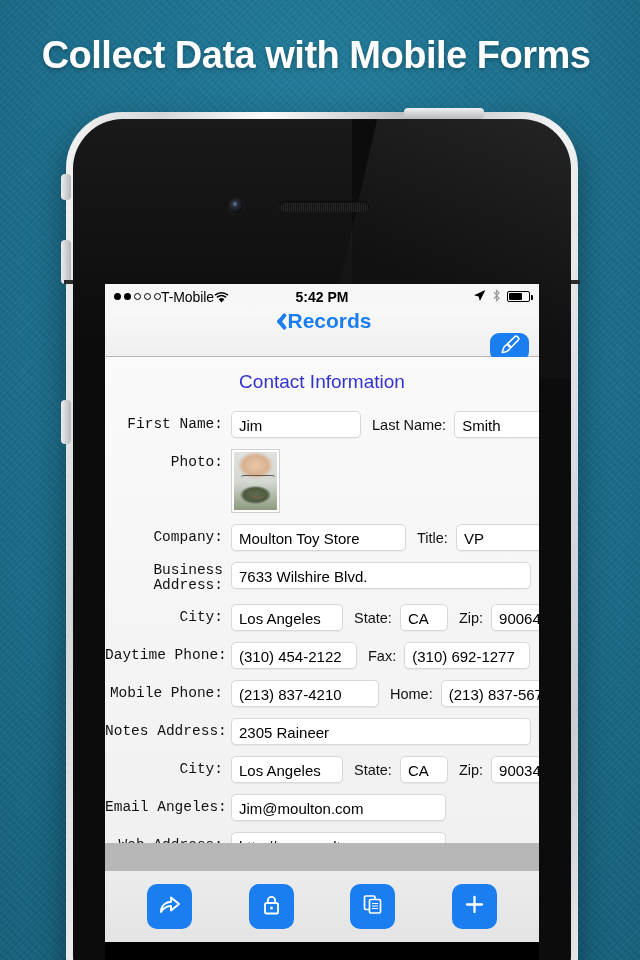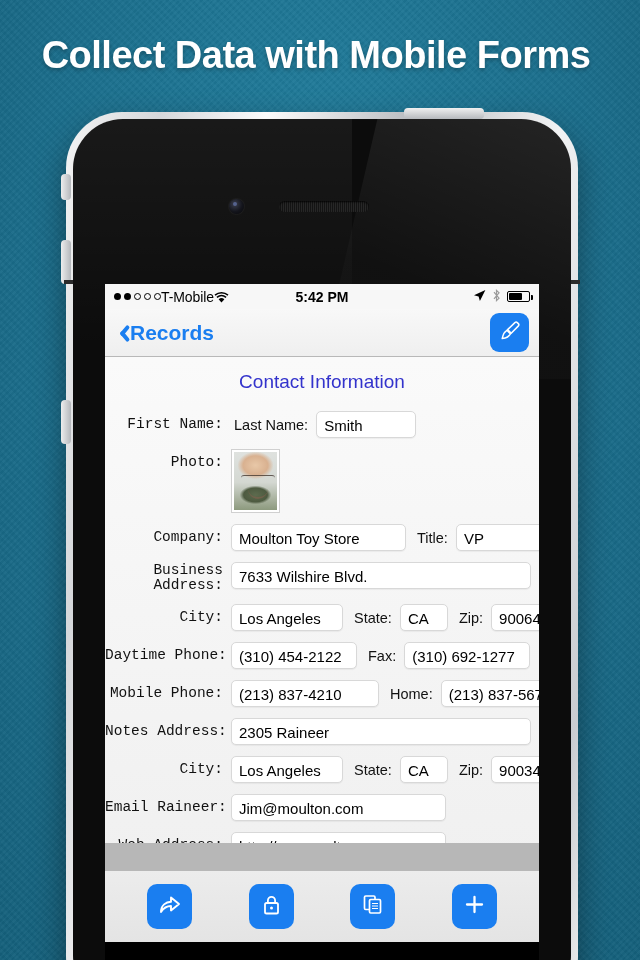--- a/index.html
+++ b/index.html
@@ -180,20 +180,21 @@
   }
 
   
   .navbar {
     height: 48px;
     background: linear-gradient(180deg,#f8f8f8,#efefef);
     border-bottom: 1px solid #b8b8b8;
     display:flex; align-items:center;
     padding: 0 10px;
     position: relative;
+    flex-direction: column;
   }
   .back-btn {
     display:flex; align-items:center; gap:3px;
     color:#1a7ef0; font-size:21px; font-weight:bold; cursor:pointer;
   }
   .chev-left {
     width: 12px; height: 20px; position:relative; display:inline-block;
   }
   .chev-left::before, .chev-left::after {
     content:""; position:absolute; left:4px; width:3.6px; height:12px;
@@ -380,20 +381,21 @@
           </svg>
         </span>
       </div>
     </div>
 
     <div class="form-area">
       <div class="form-title">Contact Information</div>
       <div id="form-rows">
           <div class="frow">
             <div class="flabel lbl-w1">First Name:</div>
+            <div class="fval" style="width: 130px;">Jim</div>
             <div class="mini-lbl">Last Name:</div>
             <div class="fval" style="width: 100px;">Smith</div>
           </div>
           <div class="frow">
             <div class="flabel lbl-w1">Photo:</div>
             <div class="photo-thumb">
               <div class="photo-inner"></div>
             </div>
           </div>
           <div class="frow">
@@ -432,21 +434,21 @@
           </div>
           <div class="frow">
             <div class="flabel lbl-w1">City:</div>
             <div class="fval" style="width: 112px;">Los Angeles</div>
             <div class="mini-lbl">State:</div>
             <div class="fval" style="width: 48px;">CA</div>
             <div class="mini-lbl">Zip:</div>
             <div class="fval" style="width: 72px;">90034</div>
           </div>
           <div class="frow">
-            <div class="flabel lbl-w1">Email Raineer:</div>
+            <div class="flabel lbl-w1">Email Angeles:</div>
             <div class="fval" style="width: 215px;">Jim@moulton.com</div>
           </div>
           <div class="frow">
             <div class="flabel lbl-w1">Web Address:</div>
             <div class="fval" style="width: 215px;">http://www.molten.com</div>
           </div>
           <div class="frow">
             <div class="flabel lbl-w1">Notes:</div>
             <div class="fval" style="width: 260px;"></div>
           </div>

